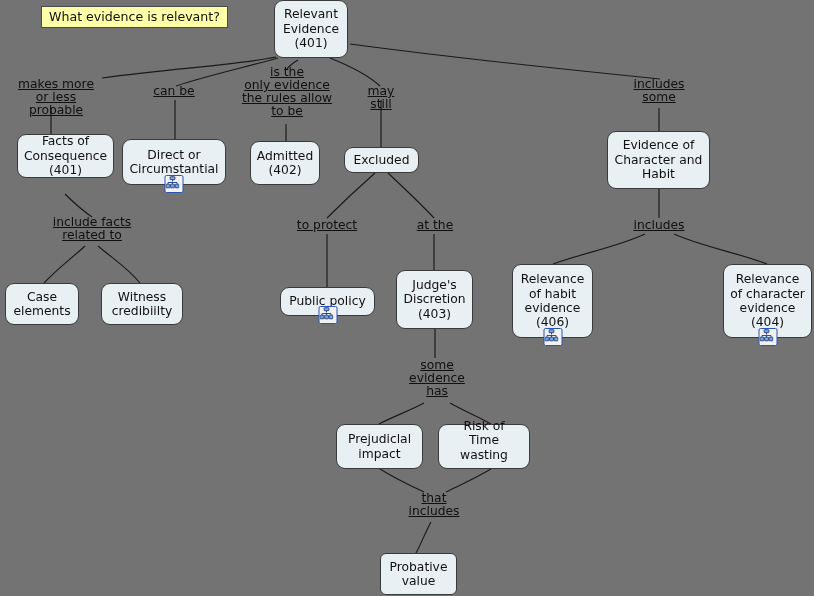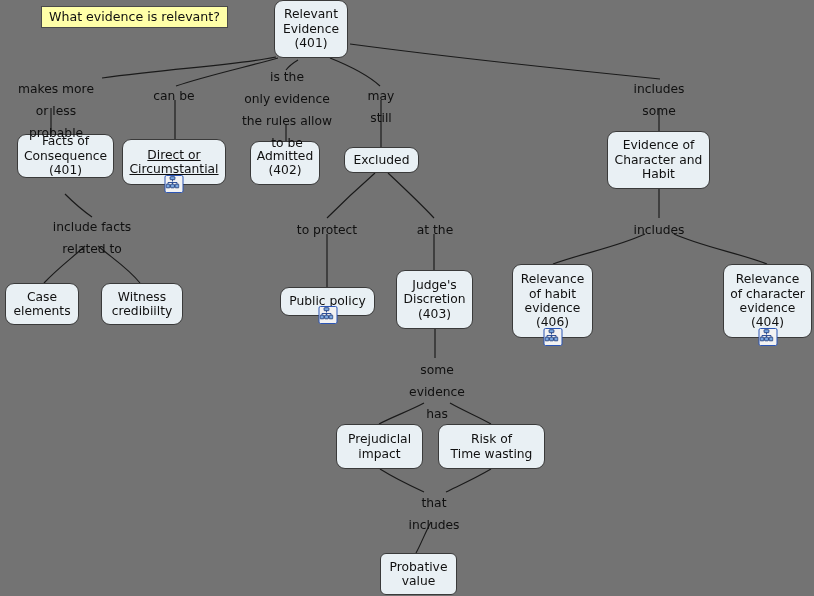--- a/index.html
+++ b/index.html
@@ -67,26 +67,27 @@
     border-radius: 2px;
     z-index: 6;
     display: block;
   }
   .submap-icon svg { display: block; }
 
   
   .linklabel {
     position: absolute;
     font-size: 12.3px;
-    line-height: 22px;
+    line-height: 13px;
     color: #101010;
     text-align: center;
     white-space: pre-line;
     background: transparent;
     z-index: 4;
+    text-decoration: underline;
   }
 
   
   .banner {
     position: absolute;
     box-sizing: border-box;
     background: #ffffa8;
     border: 1px solid #4a4a4a;
     font-size: 12.6px;
     line-height: 16px;
@@ -135,21 +136,21 @@
 <div class="node" style="left: 274px; top: 0px; width: 74px; height: 58px;">
       <span class="label">Relevant
 Evidence
 (401)</span>
     </div>
     <div class="node" style="left: 1px; top: 134px; width: 97px; height: 44px; margin-left: 16px;">
       <span class="label">Facts of
 Consequence
 (401)</span>
     </div>
-    <div class="node" style="left: 122px; top: 139px; width: 104px; height: 46px; text-decoration: underline;">
+    <div class="node" style="left: 122px; top: 139px; width: 104px; height: 46px;">
       <span class="label">Direct or
 Circumstantial</span>
       <span class="submap-icon">
         <svg width="14" height="13" viewBox="0 0 14 13">
           <path d="M7,3.5 L7,5.5 M2.5,8 L2.5,6.5 L11.5,6.5 L11.5,8 M7,6.5 L7,8" stroke="#1b3f8f" stroke-width="0.9" fill="none"></path>
           <rect x="4.6" y="0.7" width="4.8" height="3" rx="0.6" fill="#7aa7e0" stroke="#15306e" stroke-width="0.8"></rect>
           <rect x="0.6" y="8.2" width="3.8" height="3.6" rx="0.6" fill="#7aa7e0" stroke="#15306e" stroke-width="0.8"></rect>
           <rect x="5.1" y="8.2" width="3.8" height="3.6" rx="0.6" fill="#7aa7e0" stroke="#15306e" stroke-width="0.8"></rect>
           <rect x="9.6" y="8.2" width="3.8" height="3.6" rx="0.6" fill="#7aa7e0" stroke="#15306e" stroke-width="0.8"></rect>
         </svg>
@@ -219,21 +220,21 @@
           <rect x="0.6" y="8.2" width="3.8" height="3.6" rx="0.6" fill="#7aa7e0" stroke="#15306e" stroke-width="0.8"></rect>
           <rect x="5.1" y="8.2" width="3.8" height="3.6" rx="0.6" fill="#7aa7e0" stroke="#15306e" stroke-width="0.8"></rect>
           <rect x="9.6" y="8.2" width="3.8" height="3.6" rx="0.6" fill="#7aa7e0" stroke="#15306e" stroke-width="0.8"></rect>
         </svg>
       </span>
     </div>
     <div class="node" style="left: 336px; top: 424px; width: 87px; height: 45px;">
       <span class="label">Prejudiclal
 impact</span>
     </div>
-    <div class="node" style="left: 438px; top: 424px; width: 107px; height: 45px;">
+    <div class="node" style="left: 438px; top: 424px; width: 92px; height: 45px; justify-content: flex-end;">
       <span class="label">Risk of
 Time wasting</span>
     </div>
     <div class="node" style="left: 380px; top: 553px; width: 77px; height: 42px; border-radius: 6px;">
       <span class="label">Probative
 value</span>
     </div>
     <div class="linklabel" style="left: 8px; top: 78px; width: 96px;">makes more
 or less probable</div>
     <div class="linklabel" style="left: 150px; top: 85px; width: 48px;">can be</div>

